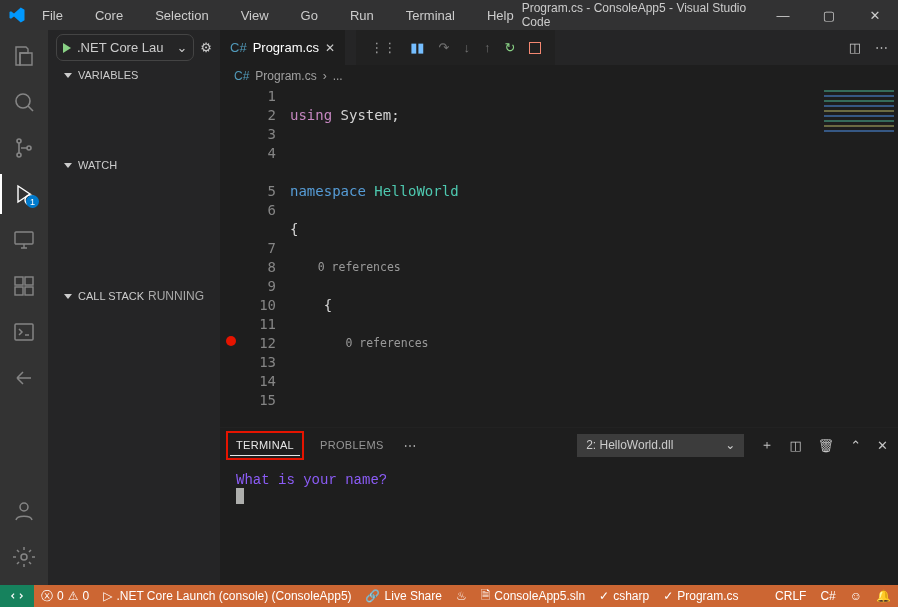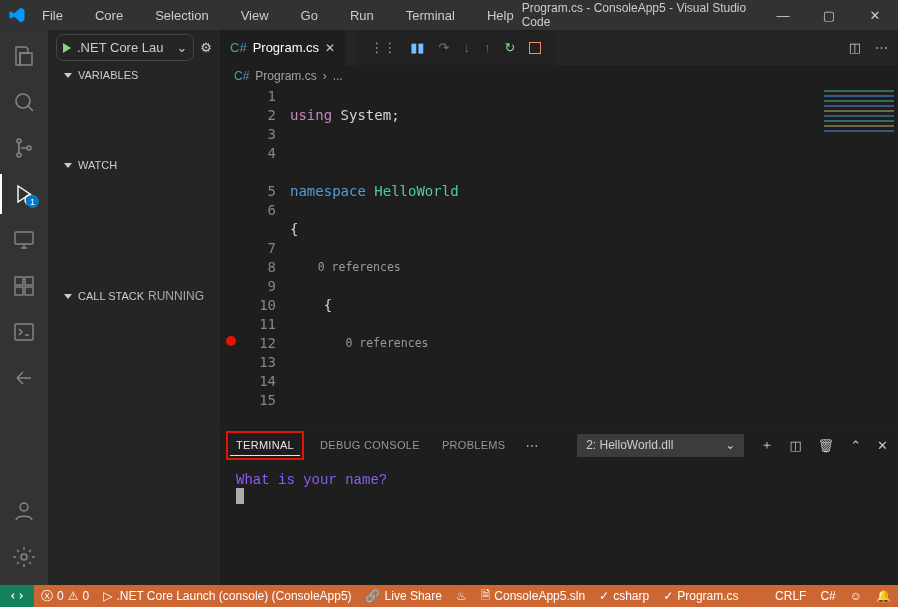--- a/index.html
+++ b/index.html
@@ -300,21 +300,20 @@
           <div class="mm-line b"></div>
           <div class="mm-line"></div>
           <div class="mm-line y"></div>
           <div class="mm-line b"></div>
       </div>
     </div>
 
     <div class="panel">
       <div class="panel-tabs">
         <span class="ptab active highlight">TERMINAL</span>
-        <span class="ptab">DEBUG CONSOLE</span>
         <span class="ptab">PROBLEMS</span>
         <span class="dots">⋯</span>
         <div class="panel-right">
           <div class="term-select">
               <span>2: HelloWorld.dll</span>
               <span class="dd">⌄</span>
             </div>
           <span class="pico">＋</span>
           <span class="pico">◫</span>
           <span class="pico">🗑</span>

